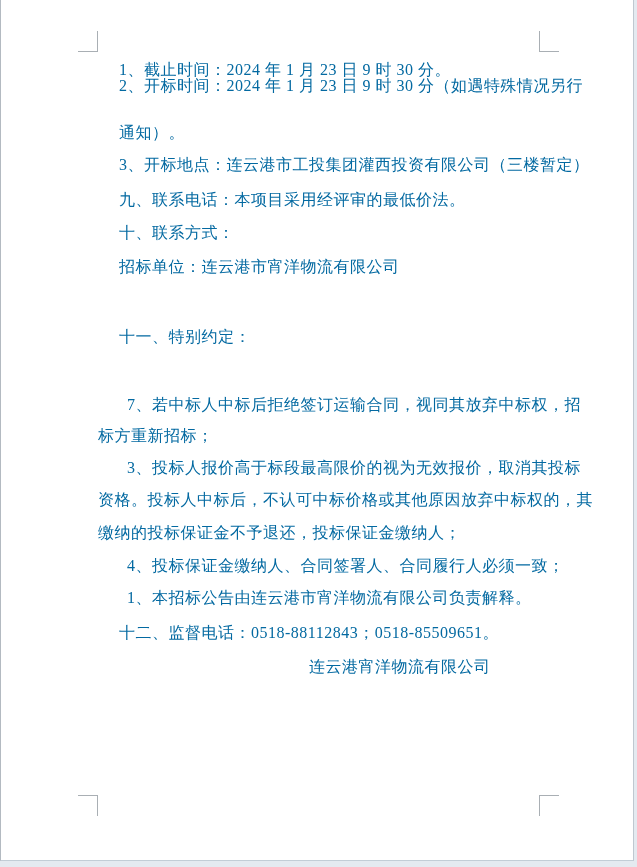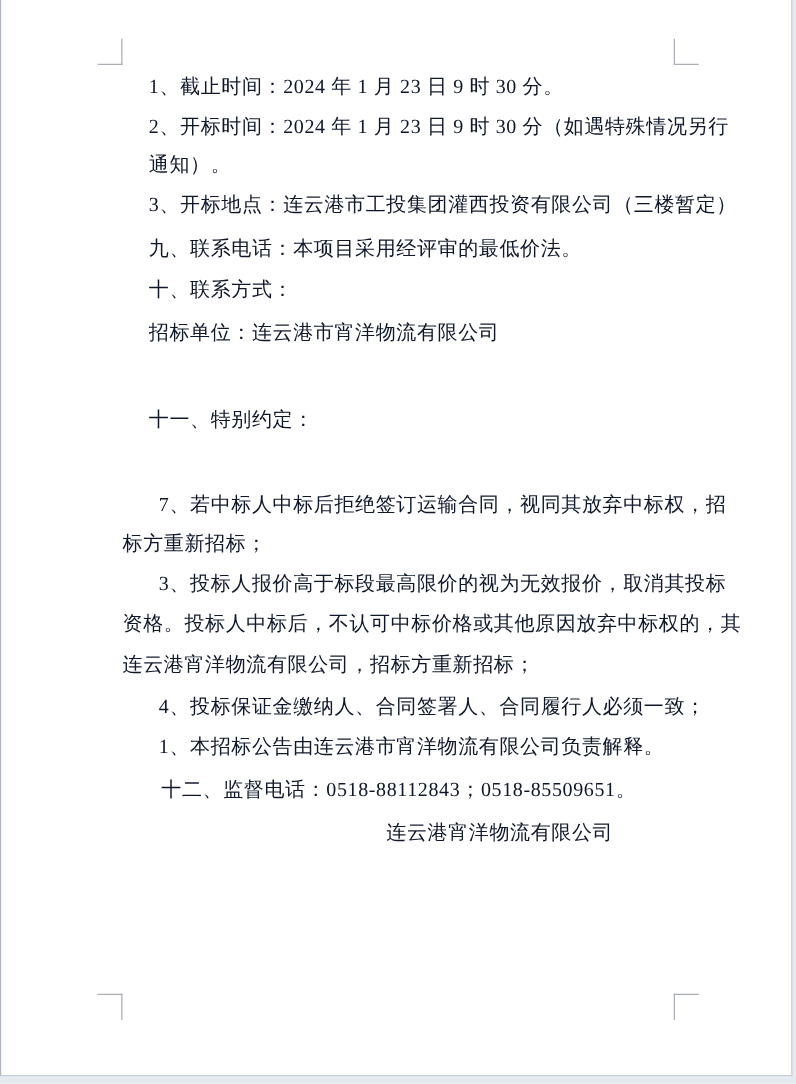--- a/index.html
+++ b/index.html
@@ -32,48 +32,48 @@
     height: 20px;
   }
   .crop.tl { left: 77px; top: 31px; border-right: 1px solid #a9afb4; border-bottom: 1px solid #a9afb4; }
   .crop.tr { left: 538px; top: 31px; border-left: 1px solid #a9afb4; border-bottom: 1px solid #a9afb4; }
   .crop.bl { left: 77px; top: 795px; border-right: 1px solid #a9afb4; border-top: 1px solid #a9afb4; }
   .crop.br { left: 538px; top: 795px; border-left: 1px solid #a9afb4; border-top: 1px solid #a9afb4; }
   .line {
     position: absolute;
     font-size: 16px;
     line-height: 19px;
-    color: #0f172a;
+    color: #0369a1;
     white-space: pre;
     letter-spacing: 0.5px;
   }
 </style>
 </head>
 <body>
 
 <div id="viewport">
   <div id="page">
 
     <div class="crop tl"></div>
     <div class="crop tr"></div>
     <div class="crop bl"></div>
     <div class="crop br"></div>
 
     <div class="line" style="top:60px;  left:118px">1、截止时间：2024 年 1 月 23 日 9 时 30 分。</div>
-    <div class="line" style="top:92px;  left:118px">2、开标时间：2024 年 1 月 23 日 9 时 30 分（如遇特殊情况另行</div>
+    <div class="line" style="top:76px;  left:118px">2、开标时间：2024 年 1 月 23 日 9 时 30 分（如遇特殊情况另行</div>
     <div class="line" style="top:123px; left:118px">通知）。</div>
     <div class="line" style="top:155px; left:118px">3、开标地点：连云港市工投集团灌西投资有限公司（三楼暂定）</div>
     <div class="line" style="top:190px; left:118px">九、联系电话：本项目采用经评审的最低价法。</div>
     <div class="line" style="top:223px; left:118px">十、联系方式：</div>
     <div class="line" style="top:257px; left:118px">招标单位：连云港市宵洋物流有限公司</div>
     <div class="line" style="top:327px; left:118px">十一、特别约定：</div>
     <div class="line" style="top:395px; left:126px">7、若中标人中标后拒绝签订运输合同，视同其放弃中标权，招</div>
     <div class="line" style="top:426px; left:97px">标方重新招标；</div>
     <div class="line" style="top:458px; left:126px">3、投标人报价高于标段最高限价的视为无效报价，取消其投标</div>
     <div class="line" style="top:490px; left:97px">资格。投标人中标后，不认可中标价格或其他原因放弃中标权的，其</div>
-    <div class="line" style="top:523px; left:97px">连云港宵洋物流有限公司，招标方重新招标；</div>
+    <div class="line" style="top:523px; left:97px">缴纳的投标保证金不予退还，投标保证金缴纳人；</div>
     <div class="line" style="top:556px; left:126px">4、投标保证金缴纳人、合同签署人、合同履行人必须一致；</div>
     <div class="line" style="top:588px; left:126px">1、本招标公告由连云港市宵洋物流有限公司负责解释。</div>
-    <div class="line" style="top:623px; left:128px">十二、监督电话：0518-88112843；0518-85509651。</div>
+    <div class="line" style="top:623px; left:118px">十二、监督电话：0518-88112843；0518-85509651。</div>
     <div class="line" style="top:657px; left:308px">连云港宵洋物流有限公司</div>
 
   </div>
 </div>
 
 </body></html>

